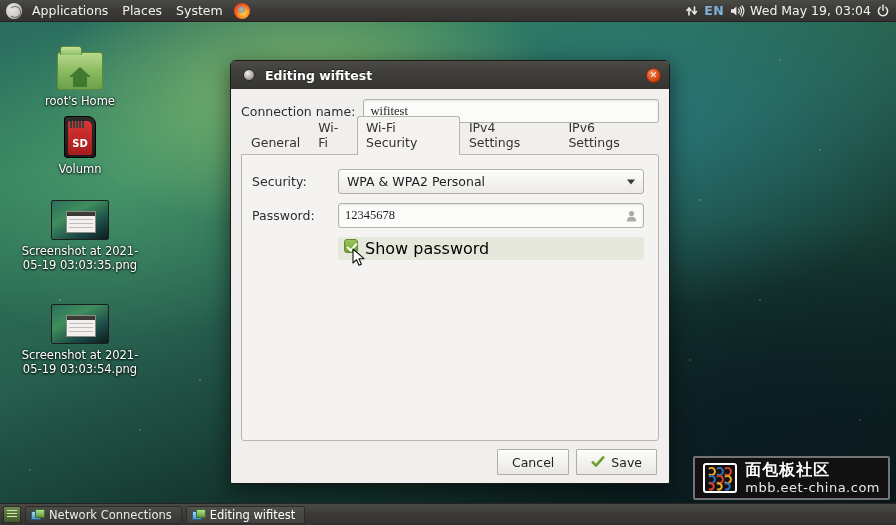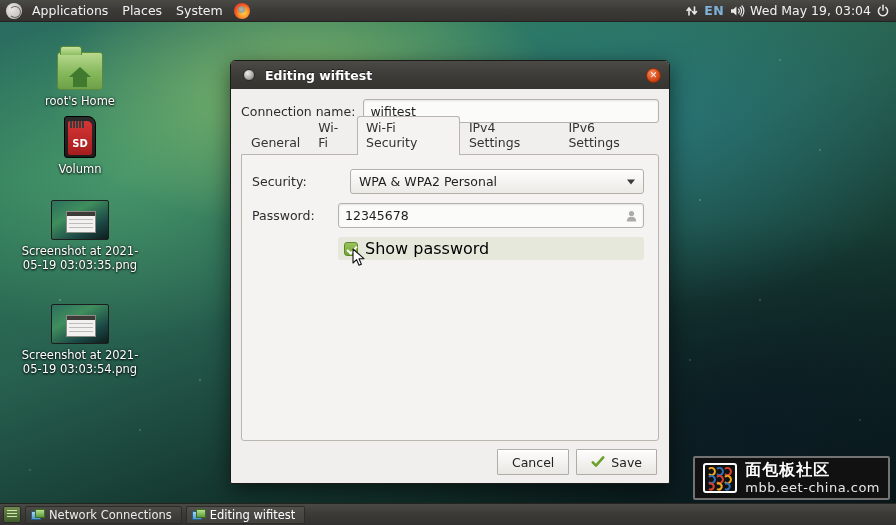--- a/index.html
+++ b/index.html
@@ -164,21 +164,21 @@
   }
   #dialog-body { flex: 1; padding: 10px 10px 8px 10px; display: flex; flex-direction: column; }
 
   .row-conn { display: flex; align-items: center; gap: 8px; margin-bottom: 9px; }
   .lbl { font-size: 12.5px; color: #2c2c2c; }
   .textfield {
     flex: 1; height: 24px; background: #fbfbfa;
     border: 1px solid #b5b2ac; border-radius: 3px;
     box-shadow: inset 0 1px 2px rgba(0,0,0,.10);
     font-size: 12.5px; color: #1f1f1f; padding: 0 6px;
-    display: flex; align-items: center;
+    display: flex; align-items: center; font-family: Liberation Serif, serif;
   }
   .textfield.with-icon { padding-right: 22px; position: relative; }
   .field-icon {
     position: absolute; right: 5px; top: 50%; transform: translateY(-50%);
     opacity: .55;
   }
 
   
   #tabs { display: flex; align-items: flex-end; height: 22px; margin-left: 1px; position: relative; z-index: 2; }
   .tab {
@@ -194,29 +194,29 @@
     flex: 1; background: #f4f3f2; border: 1px solid #b9b6b0; border-radius: 0 3px 3px 3px;
     padding: 14px 14px 14px 10px; margin-bottom: 8px;
   }
   .form-row { display: flex; align-items: center; gap: 8px; margin-bottom: 9px; }
   .form-row .lbl { width: 78px; flex: 0 0 78px; }
   .combo {
     flex: 1; height: 25px; border: 1px solid #b2afa9; border-radius: 3px;
     background: linear-gradient(180deg, #fdfdfc 0%, #eceae6 100%);
     box-shadow: inset 0 1px 0 #fff;
     display: flex; align-items: center; padding: 0 8px;
-    font-size: 12.5px; color: #1f1f1f; cursor: pointer; position: relative; margin-left: 12px;
+    font-size: 12.5px; color: #1f1f1f; cursor: pointer; position: relative;
   }
   .combo .arrow {
     position: absolute; right: 8px; top: 50%; transform: translateY(-50%);
     width: 0; height: 0; border-left: 4.5px solid transparent; border-right: 4.5px solid transparent;
     border-top: 5px solid #3b3a36;
   }
   .check-row {
-    display: flex; align-items: center; gap: 7px;
+    display: flex; gap: 7px;
     margin-left: 86px; padding: 2px 6px; border-radius: 3px;
     background: rgba(218,222,203,.55);
   }
   .checkbox {
     width: 14px; height: 14px; border-radius: 3px;
     background: linear-gradient(180deg, #9ac45b 0%, #74a435 100%);
     border: 1px solid #5e8a2a; position: relative; flex: 0 0 14px; cursor: pointer;
   }
   .checkbox::after {
     content: ""; position: absolute; left: 3.5px; top: 1px; width: 4px; height: 8px;

